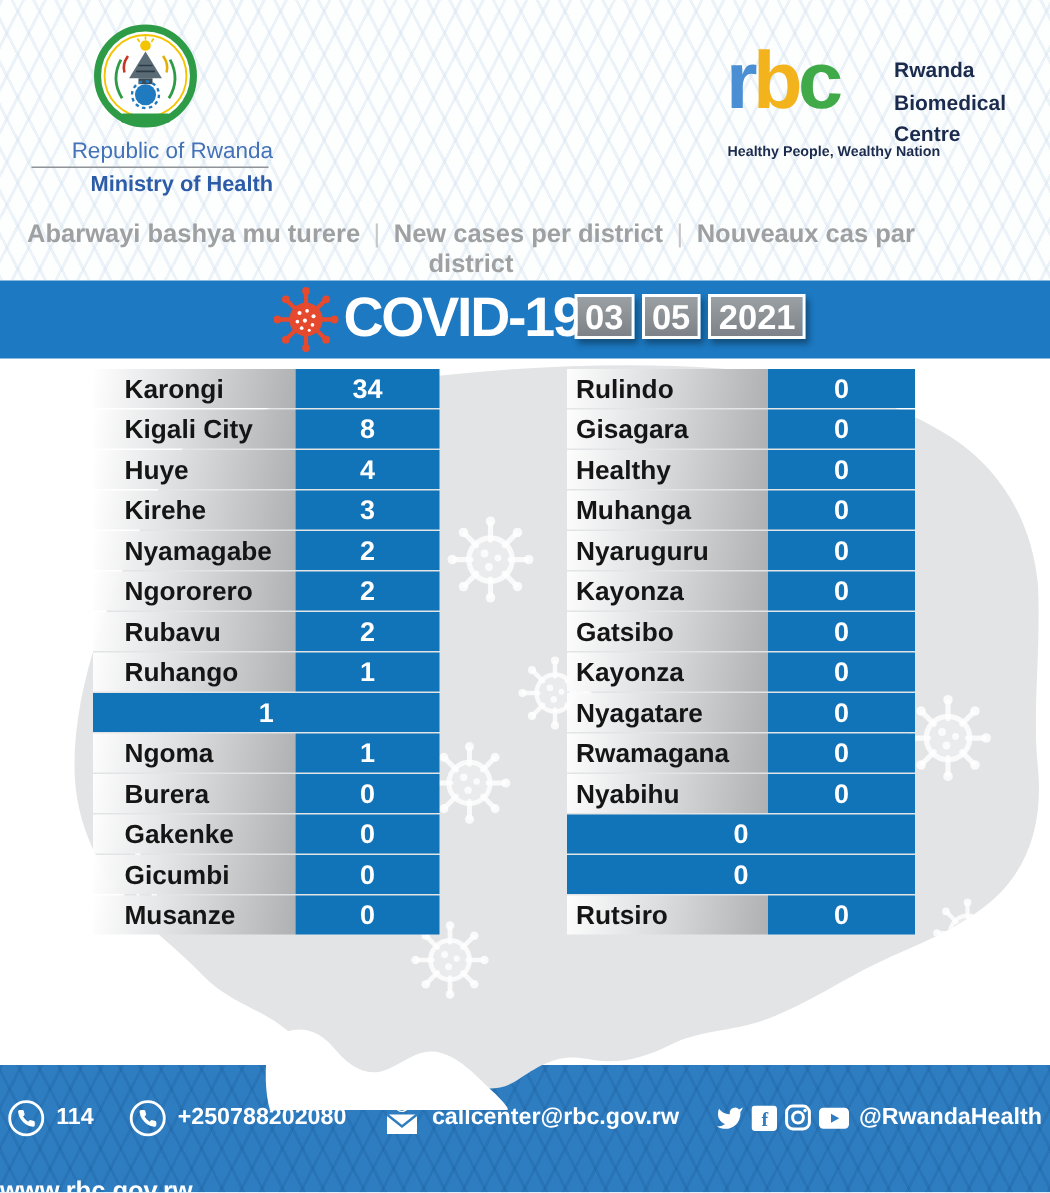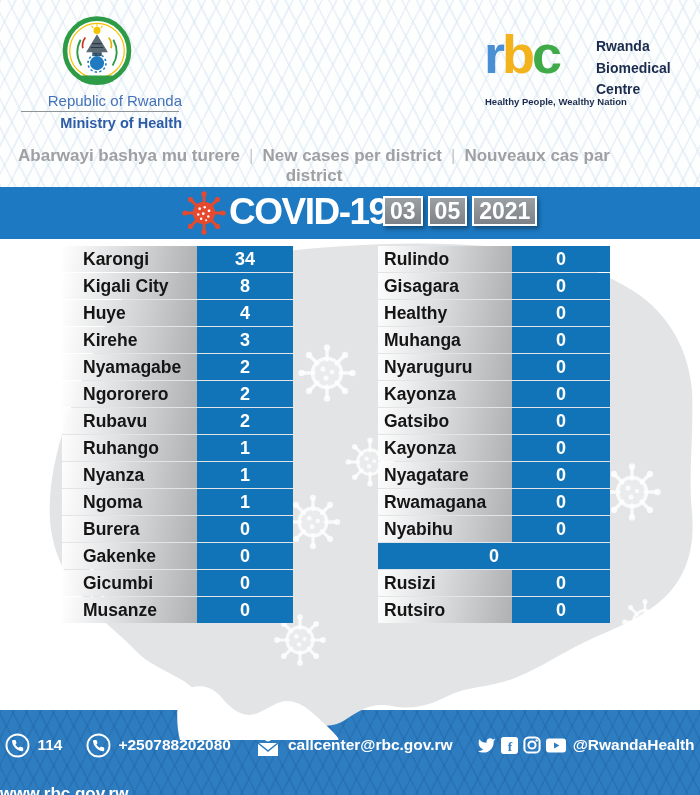--- a/index.html
+++ b/index.html
@@ -228,21 +228,20 @@
     </div>
       <div class="row">
       <div class="row-label">Rubavu</div>
       <div class="row-value">2</div>
     </div>
       <div class="row">
       <div class="row-label">Ruhango</div>
       <div class="row-value">1</div>
     </div>
       <div class="row">
-      <div class="row-label">Nyanza</div>
       <div class="row-value">1</div>
     </div>
       <div class="row">
       <div class="row-label">Ngoma</div>
       <div class="row-value">1</div>
     </div>
       <div class="row">
       <div class="row-label">Burera</div>
       <div class="row-value">0</div>
     </div>
@@ -301,21 +300,20 @@
       <div class="row-value">0</div>
     </div>
       <div class="row">
       <div class="row-label">Nyabihu</div>
       <div class="row-value">0</div>
     </div>
       <div class="row">
       <div class="row-value">0</div>
     </div>
       <div class="row">
-      <div class="row-label">Rusizi</div>
       <div class="row-value">0</div>
     </div>
       <div class="row">
       <div class="row-label">Rutsiro</div>
       <div class="row-value">0</div>
     </div>
     </div>
 
   <div class="footer">
     <div class="contact-row">

